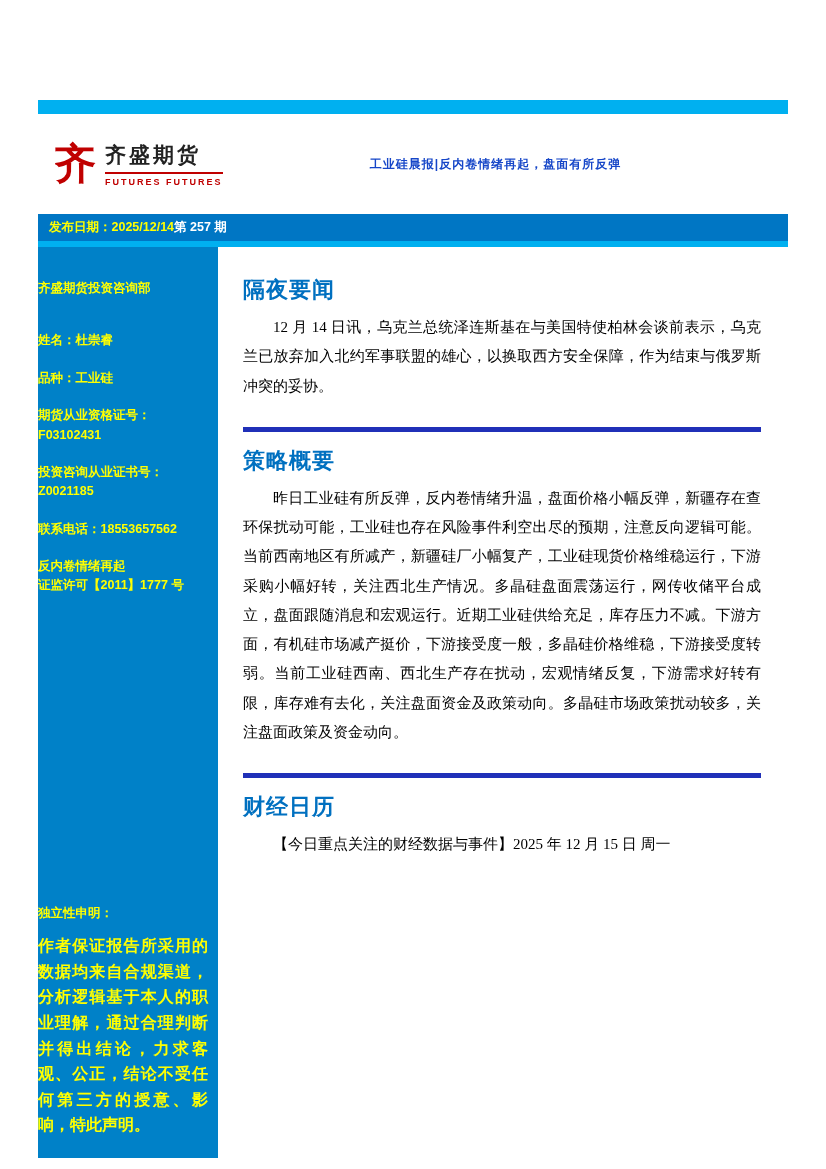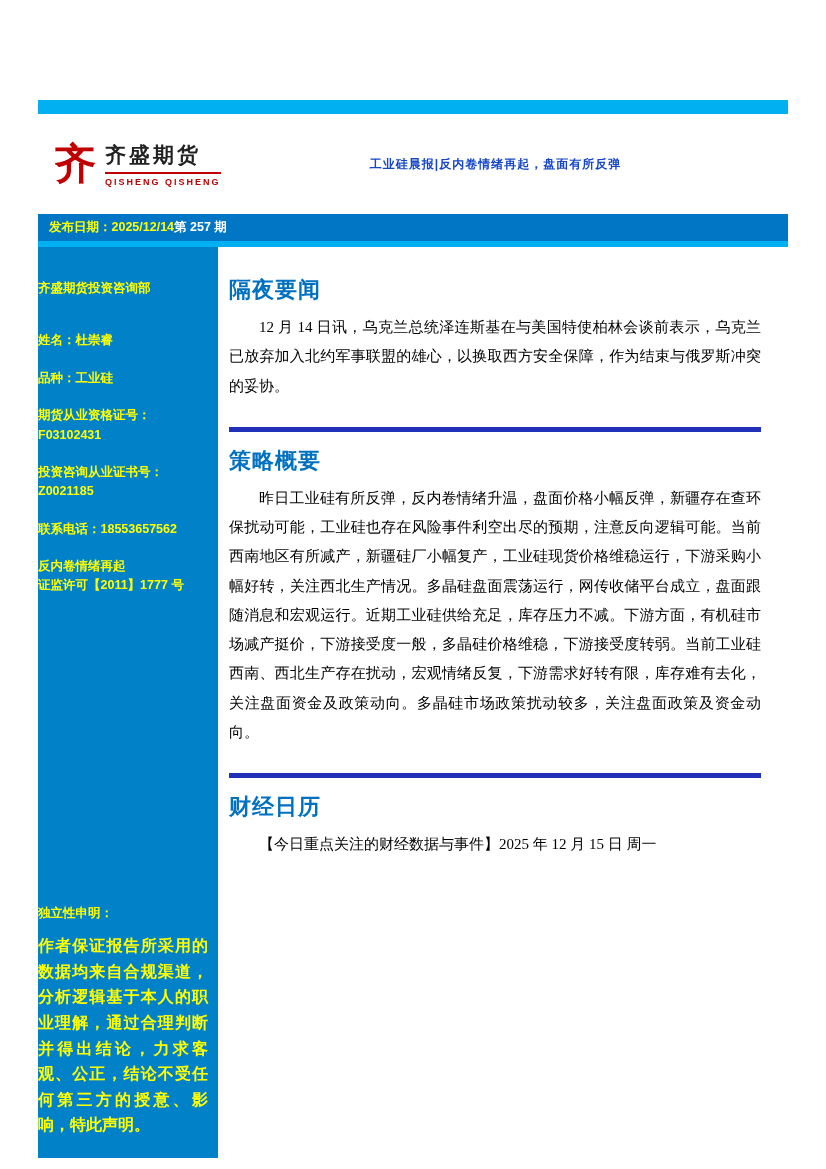--- a/index.html
+++ b/index.html
@@ -101,21 +101,21 @@
   .sb-disclaimer { margin-top: 308px; }
   .sb-disclaimer-title { margin-bottom: 10px; }
   .sb-disclaimer-body {
     font-size: 16px;
     line-height: 1.6;
     text-align: justify;
   }
 
   .main {
     flex: 1;
-    padding: 28px 27px 0 11px;
+    padding: 28px 27px 0 25px;
     background: #ffffff;
   }
   .section-title {
     color: #0070C0;
     font-size: 22px;
     font-weight: bold;
     letter-spacing: 1px;
     margin: 0 0 8px 0;
   }
   .rule {
@@ -139,21 +139,21 @@
 <div class="page">
   <div class="frame">
 
     <div class="top-strip"></div>
 
     <div class="header">
       <div class="logo">
         <span class="logo-mark">齐</span>
         <span class="logo-text">
           <span class="logo-cn">齐盛期货</span>
-          <span class="logo-en">QISHENG QISHENG</span>
+          <span class="logo-en">FUTURES FUTURES</span>
         </span>
       </div>
       <div class="header-title">工业硅晨报|反内卷情绪再起，盘面有所反弹</div>
     </div>
 
     <div class="date-bar">
       <span class="date">发布日期：2025/12/14</span>
       <span class="issue">第 257 期</span>
     </div>
 

